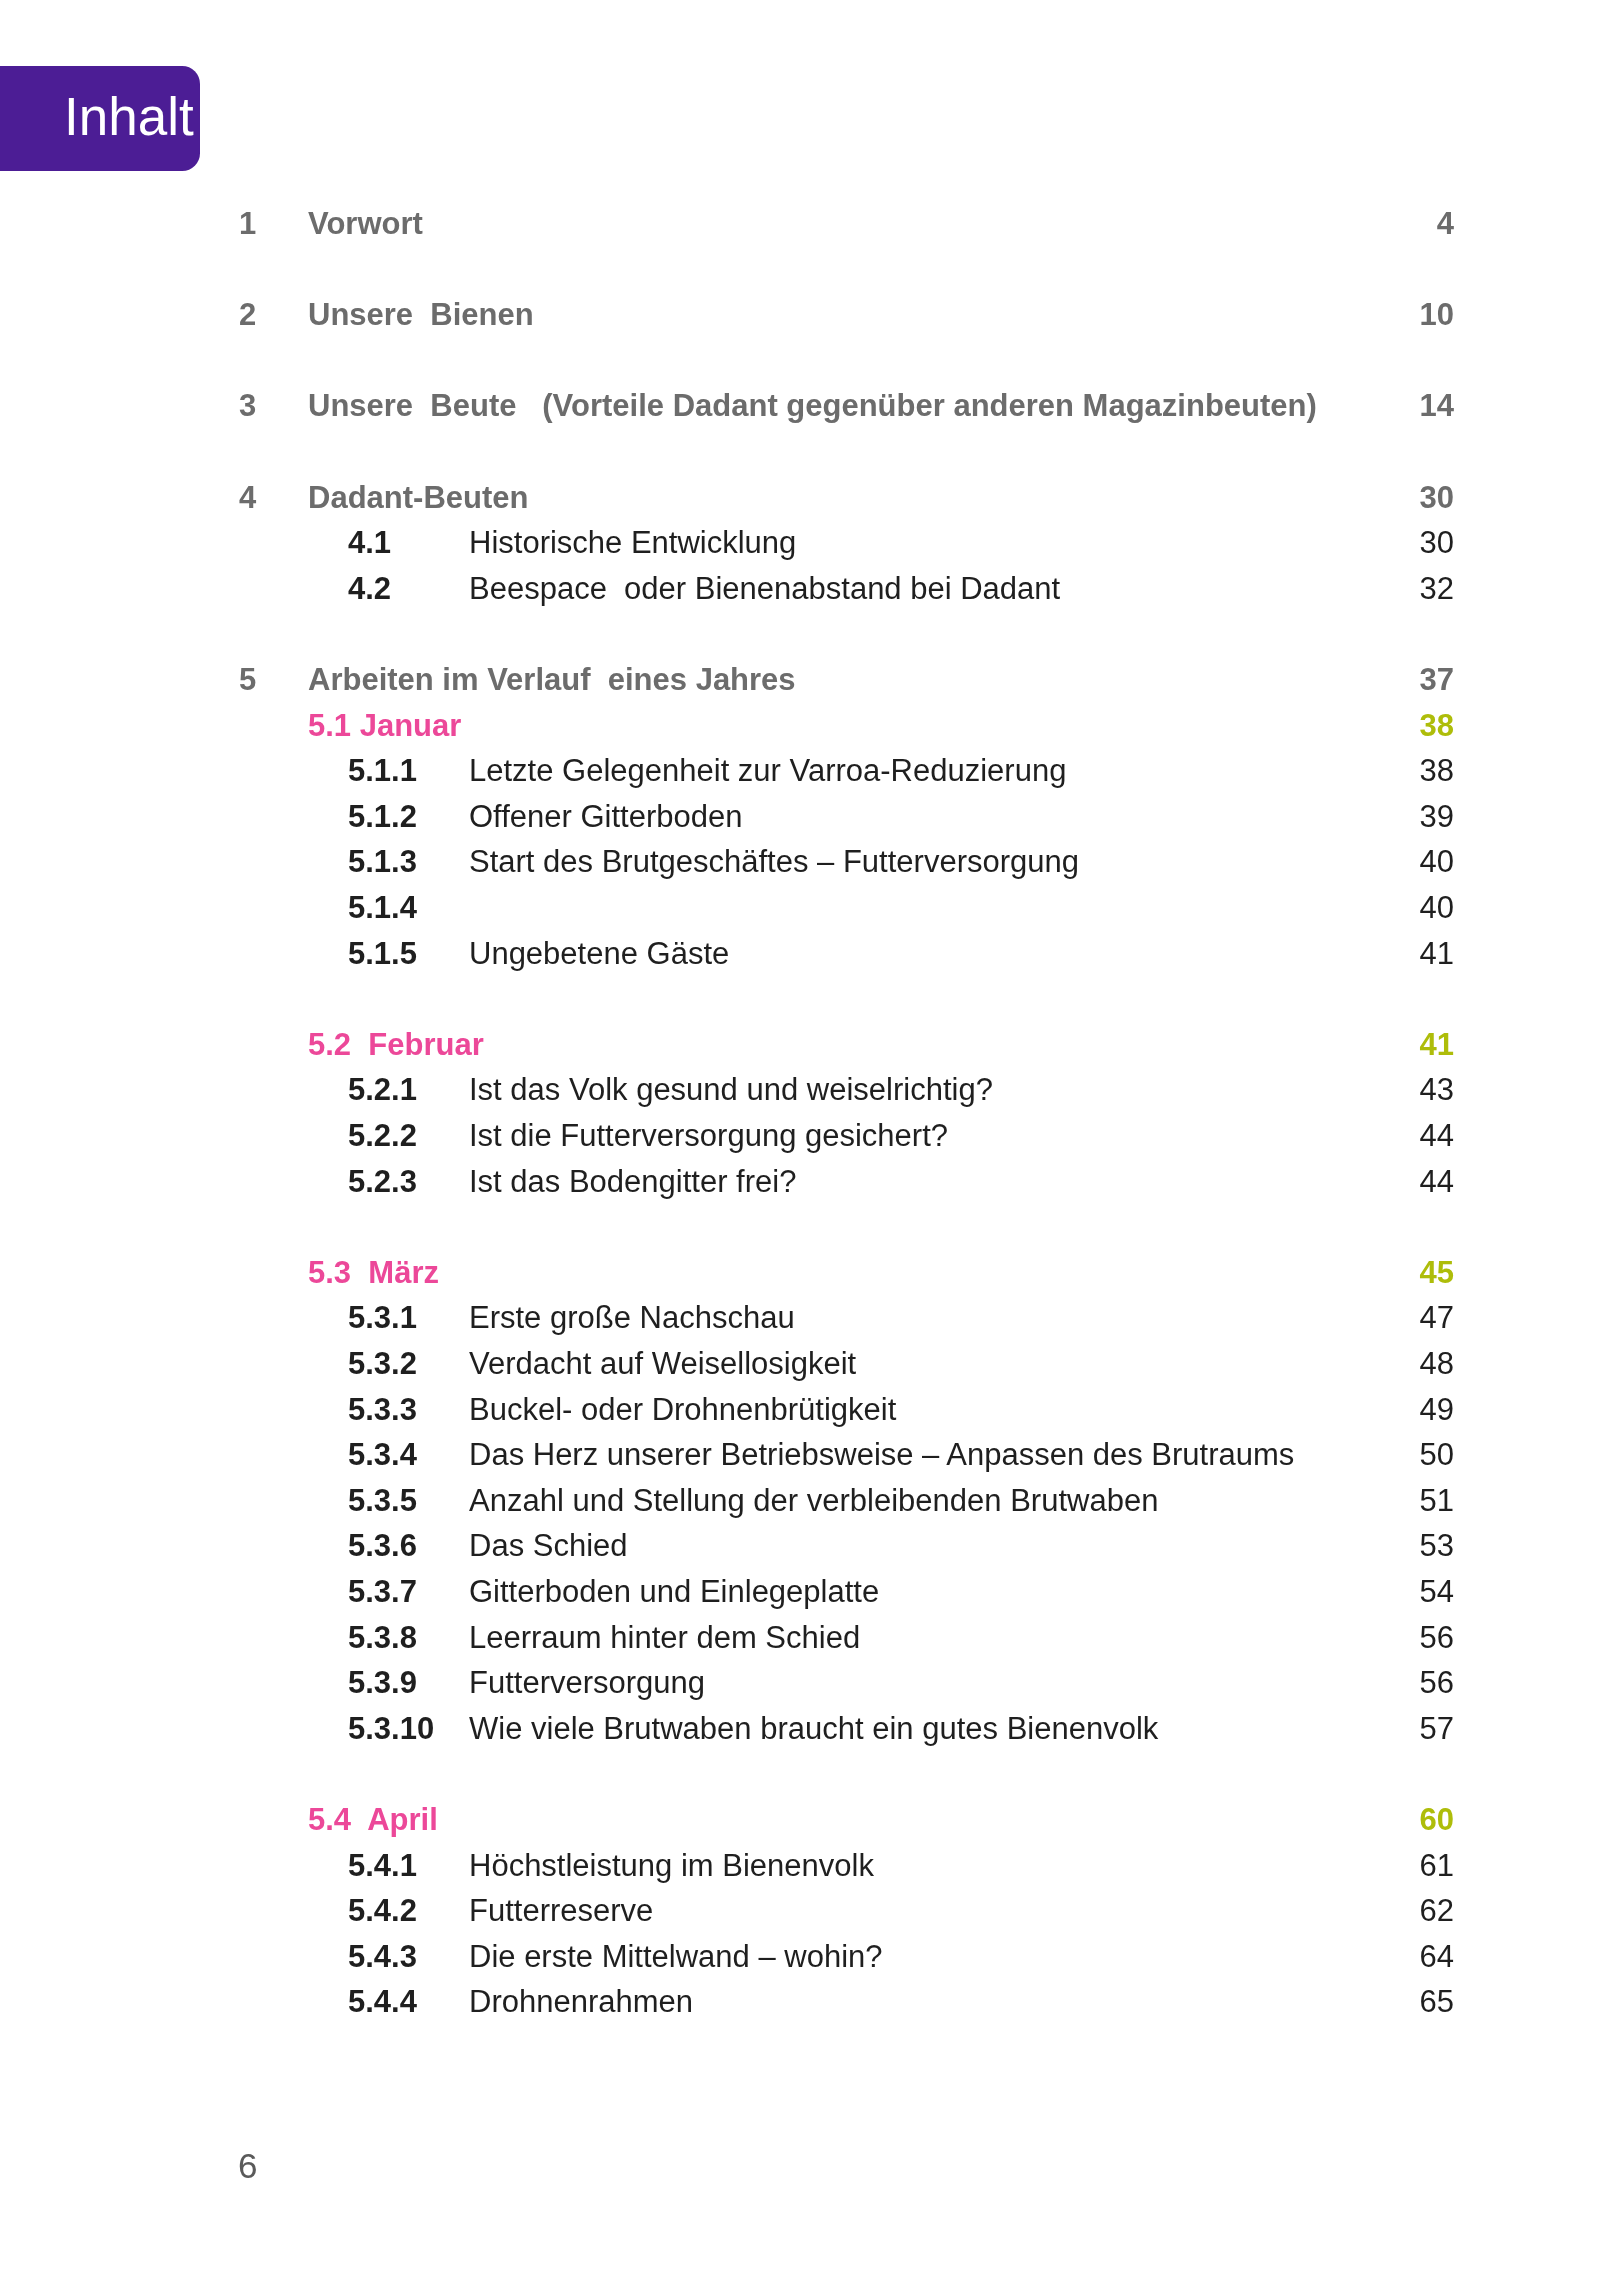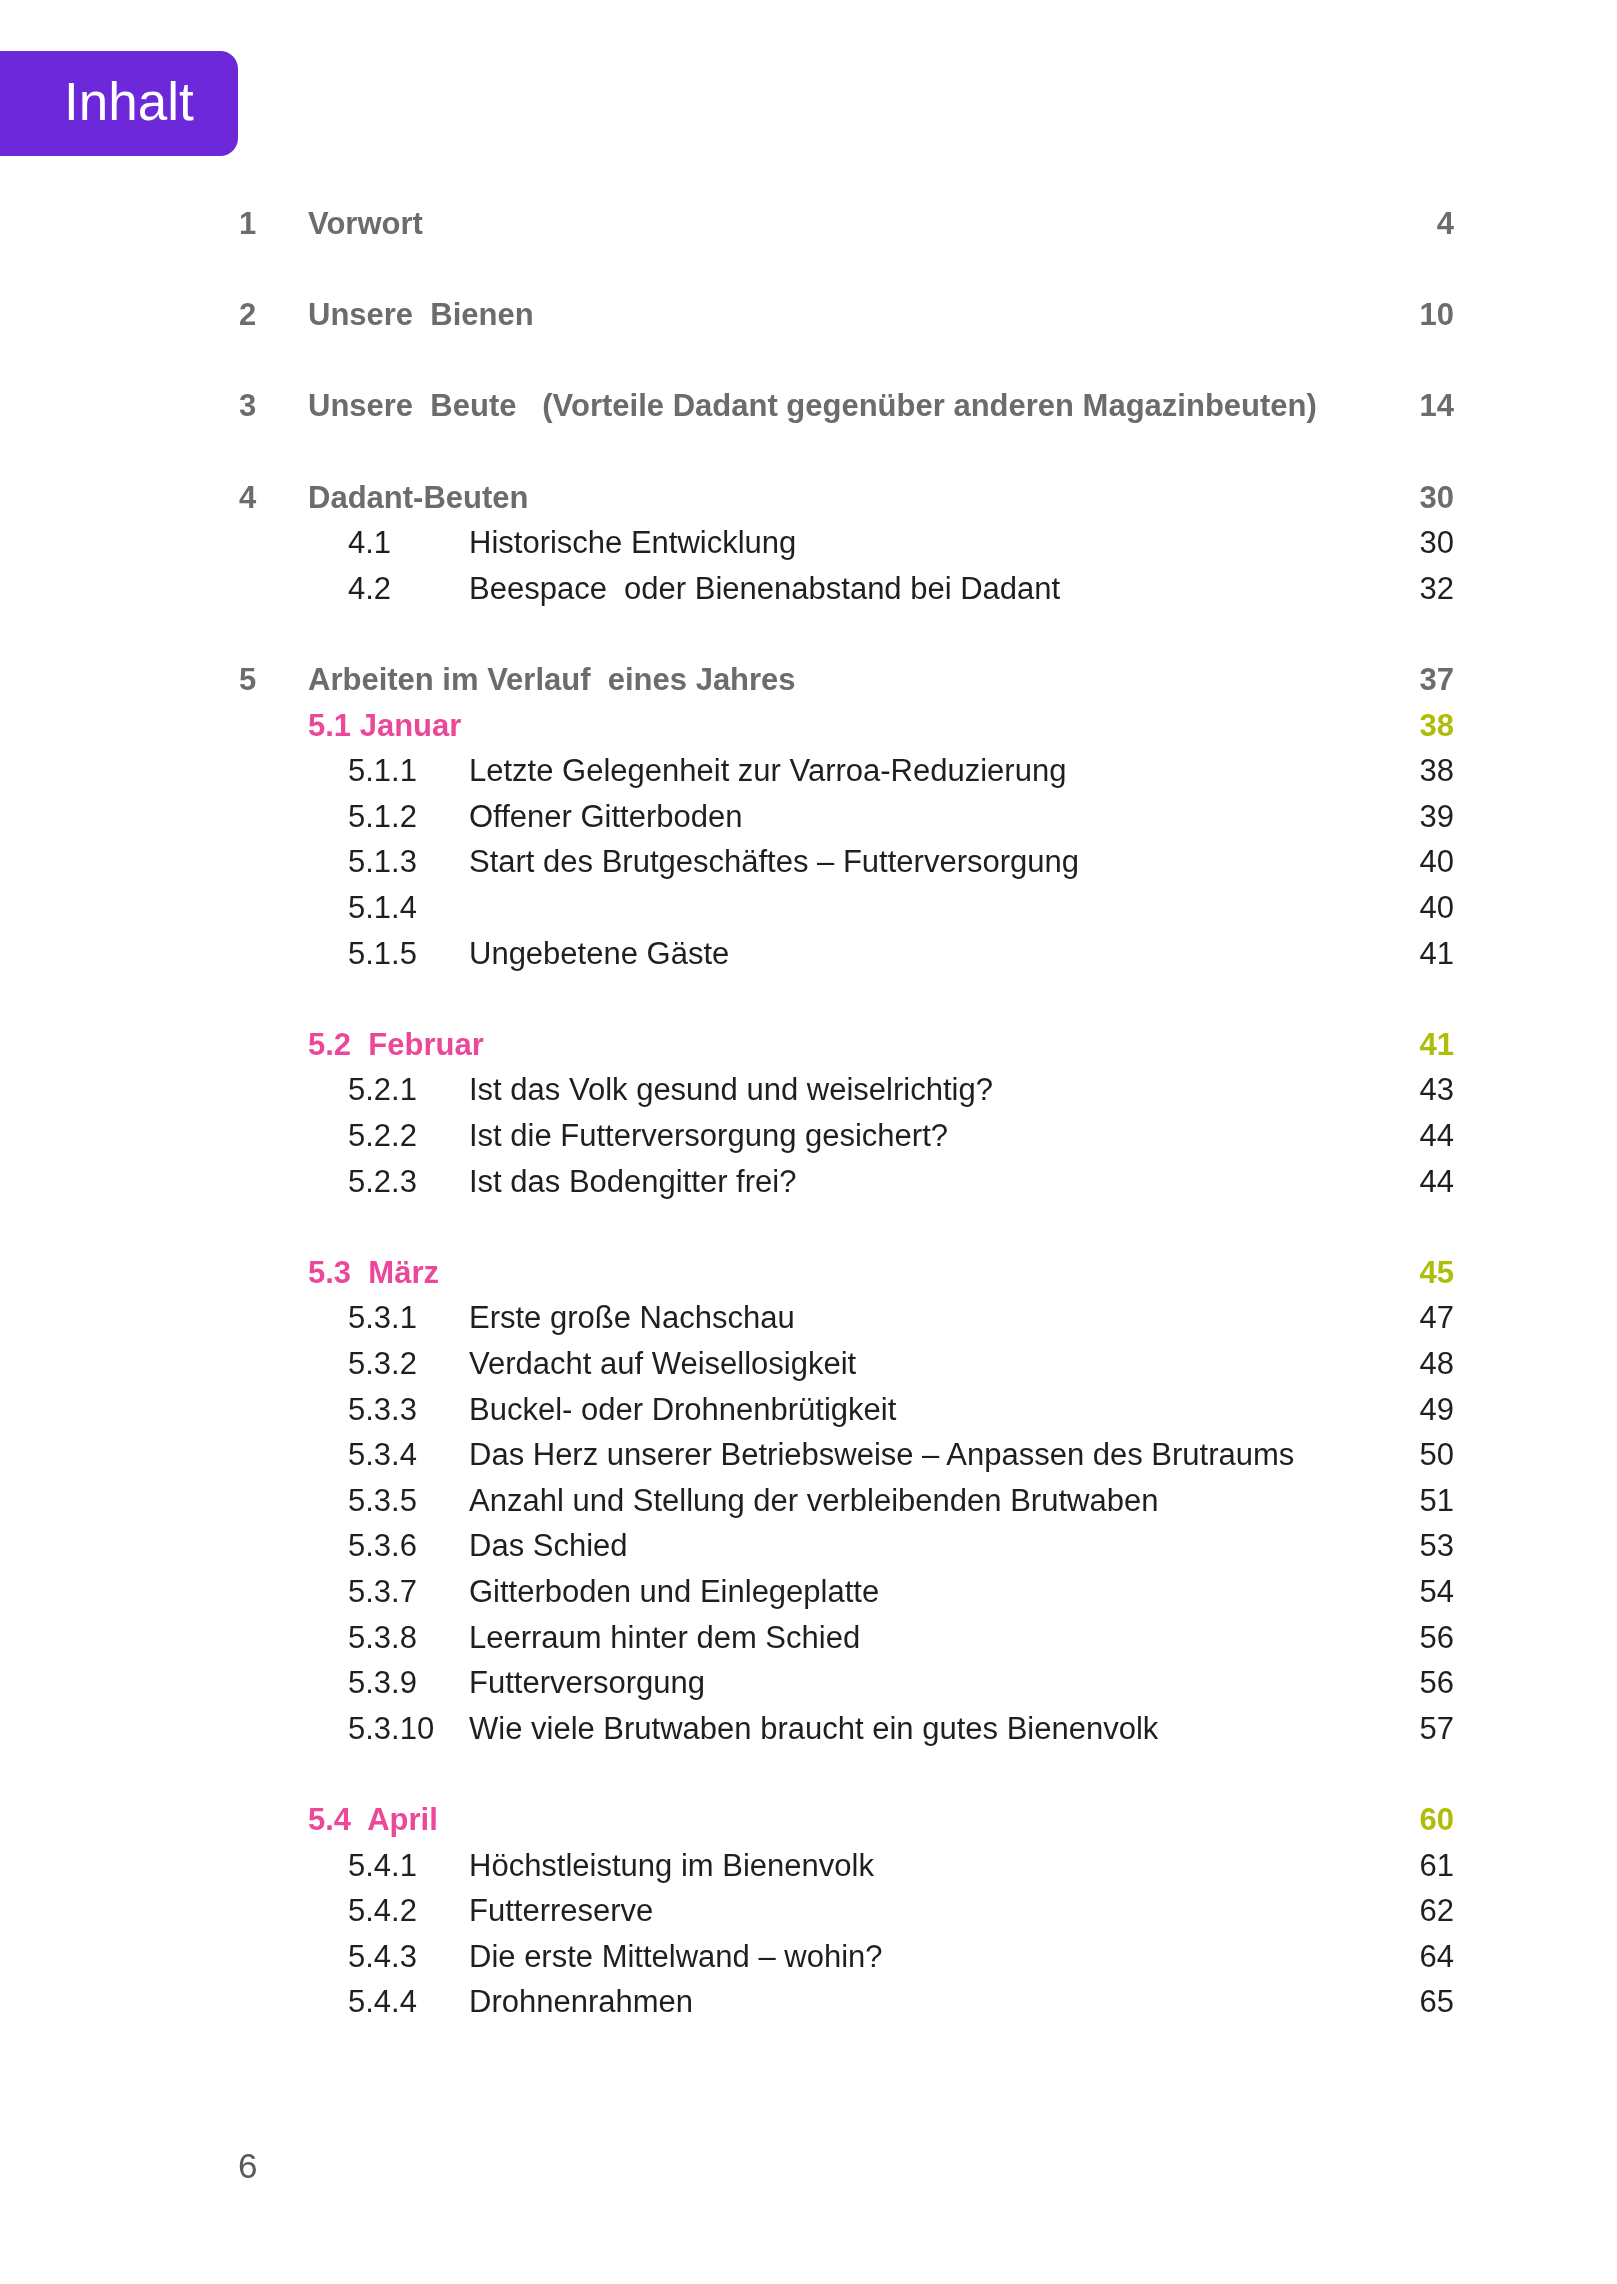--- a/index.html
+++ b/index.html
@@ -1,30 +1,30 @@
 <!DOCTYPE html>
 <html style="font-size:13px"><head>
   <meta charset="utf-8">
   <style>
     html, body { margin: 0; padding: 0; background: #ffffff; }
     body { width: 1618px; height: 2284px; position: relative; overflow: hidden;
            font-family: "Liberation Sans", sans-serif; }
-    .tab { position: absolute; left: 0; top: 51px; width: 238px; height: 105px;
-           background: #6d28d9; border-radius: 0 17.7px 17.7px 0; }
+    .tab { position: absolute; left: 0; top: 66px; width: 200px; height: 105px;
+           background: #4c1d95; border-radius: 0 17.7px 17.7px 0; }
     .tab-label { position: absolute; left: 64px; top: 19.3px; color: #ffffff;
                  font-size: 53px; font-weight: normal; letter-spacing: 0px; line-height: 64px; }
     .toc { position: absolute; left: 0; top: 0; width: 1618px; }
     .row { position: absolute; left: 0; width: 1618px; height: 45px; }
     .num, .title, .page { position: absolute; top: 0; line-height: 45px; white-space: pre; }
     .chapter .num { left: 239px; font-weight: bold; color: #6c6c6c; font-size: 31px; }
     .chapter .title { left: 308px; font-weight: bold; color: #6c6c6c; font-size: 31px; text-align: right; }
     .chapter .page { right: 164px; font-weight: bold; color: #6c6c6c; font-size: 31px; }
     .section .title { left: 308px; font-weight: bold; color: #ec4899; font-size: 31px; }
     .section .page { right: 164px; font-weight: bold; color: #aebd0a; font-size: 31px; }
-    .sub .num { left: 348px; color: #1f1f1f; font-size: 31px; }
+    .sub .num { left: 348px; color: #1f1f1f; font-size: 31px; font-weight: bold; }
     .sub .title { left: 469px; color: #1f1f1f; font-size: 31px; text-align: right; }
     .sub .page { right: 164px; color: #1f1f1f; font-size: 31px; }
     .folio { position: absolute; left: 238px; top: 2143px; font-size: 35px; color: #5a5a5a; line-height: 45px; }
   </style>
 </head>
 <body>
 
 <div class="tab">
   <span class="tab-label">Inhalt</span>
 </div>

